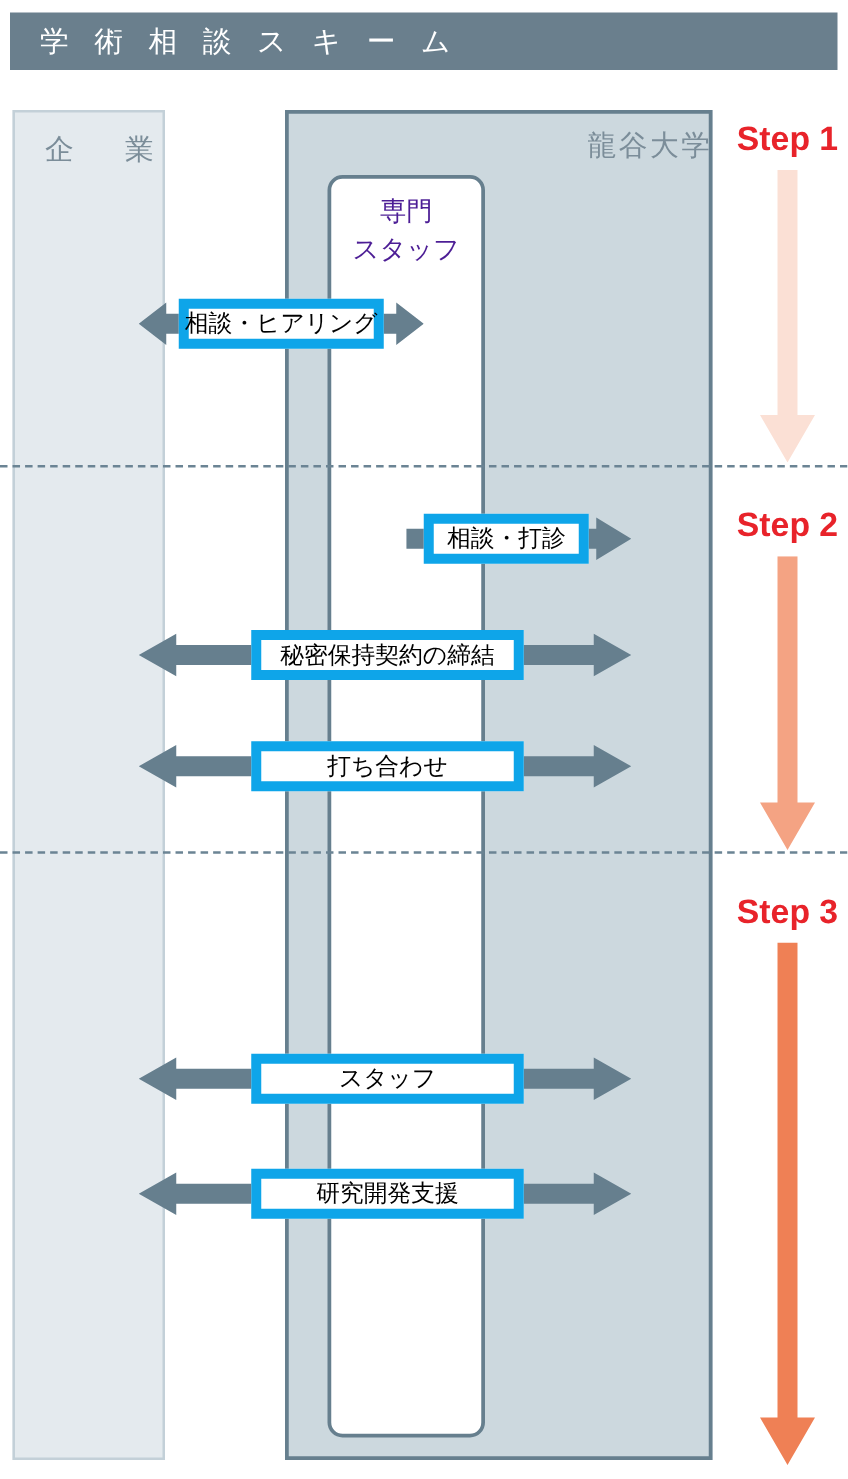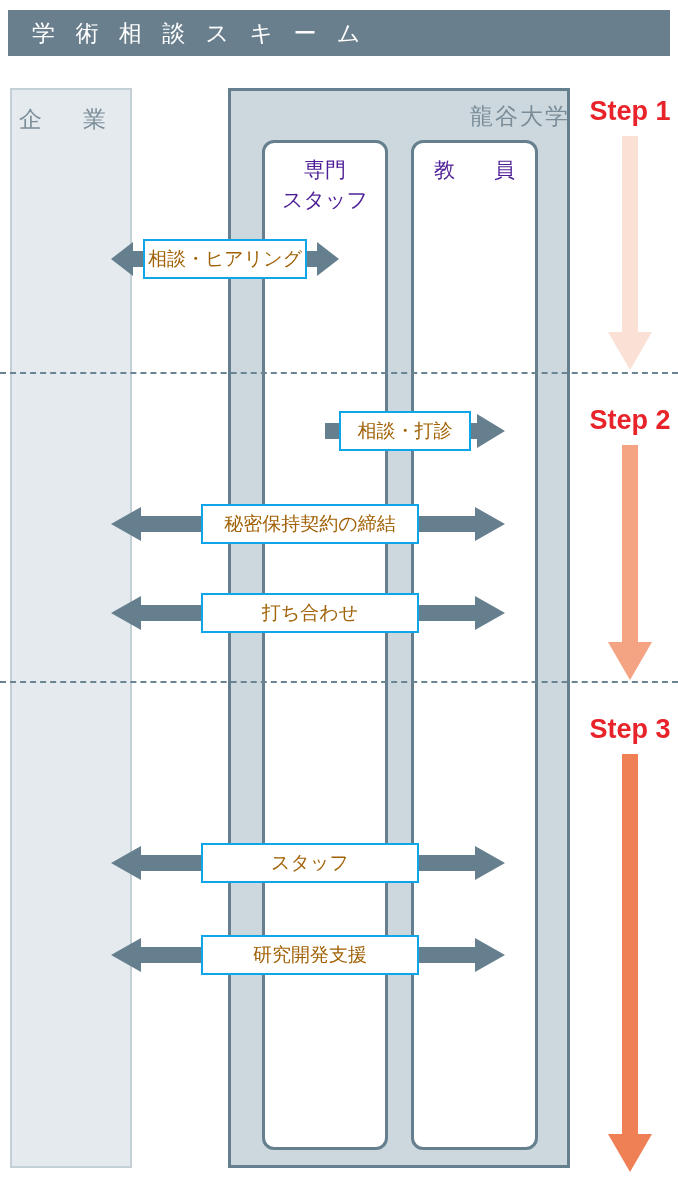--- a/index.html
+++ b/index.html
@@ -20,21 +20,21 @@
     color:#ffffff;font-size:23px;letter-spacing:7px;white-space:nowrap;
   }
 
   
   .company-box{
     position:absolute;left:10px;top:88px;width:122px;height:1080px;
     background:#e4eaee;border:2px solid #c3d0d8;box-sizing:border-box;
   }
   .company-label{
     position:absolute;left:10px;top:96px;width:122px;height:46px;
-    line-height:46px;text-align:left;color:#7b8d99;font-size:23px;
+    line-height:46px;text-align:right;color:#7b8d99;font-size:23px;
     letter-spacing:9px;text-indent:9px;
   }
 
   
   .univ-box{
     position:absolute;left:228px;top:88px;width:342px;height:1080px;
     background:#ccd8de;border:3px solid #667f8e;box-sizing:border-box;
   }
   .univ-label{
     position:absolute;left:228px;top:96px;width:342px;height:40px;
@@ -60,23 +60,23 @@
   }
 
   
   .flow{position:absolute;height:42px;}
   .flow .shaft{
     position:absolute;left:0;top:0;width:100%;height:42px;
   }
   .flow svg{display:block;}
   .flow .cap{
     position:absolute;top:1px;height:40px;box-sizing:border-box;
-    background:#ffffff;border:2px solid #0ea5e9;
+    background:#ffffff;border:8px solid #0ea5e9;
     display:flex;align-items:center;justify-content:center;
-    color:#a16207;font-size:19px;white-space:nowrap;
+    color:#000000;font-size:19px;white-space:nowrap;
   }
 
   
   .step-label{
     position:absolute;width:120px;text-align:center;
     color:#e8232a;font-size:27px;font-weight:bold;letter-spacing:0px;
   }
   .step-arrow{position:absolute;}
   .step-arrow svg{display:block;}
 </style>
@@ -95,25 +95,20 @@
   <div class="univ-box"></div>
   <div class="univ-label">龍谷大学</div>
 
   <div class="inner-col col-staff">
     <div class="clabel">
       <div>専門</div>
       <div>スタッフ</div>
     </div>
   </div>
 
-  <div class="inner-col col-faculty">
-    <div class="clabel">
-      <div>教　員</div>
-    </div>
-  </div>
 
   <div class="divider" style="top:372px;"></div>
   <div class="divider" style="top:681px;"></div>
 
   <div class="flow" style="left:111px;top:238px;width:228px;">
     <div class="shaft">
       <svg width="228" height="42" viewBox="0 0 228 42" preserveAspectRatio="none">
         <path d="M0,21 L22,4 L22,13 L206,13 L206,4 L228,21 L206,38 L206,29 L22,29 L22,38 Z" fill="#667f8e"></path>
       </svg>
     </div>

